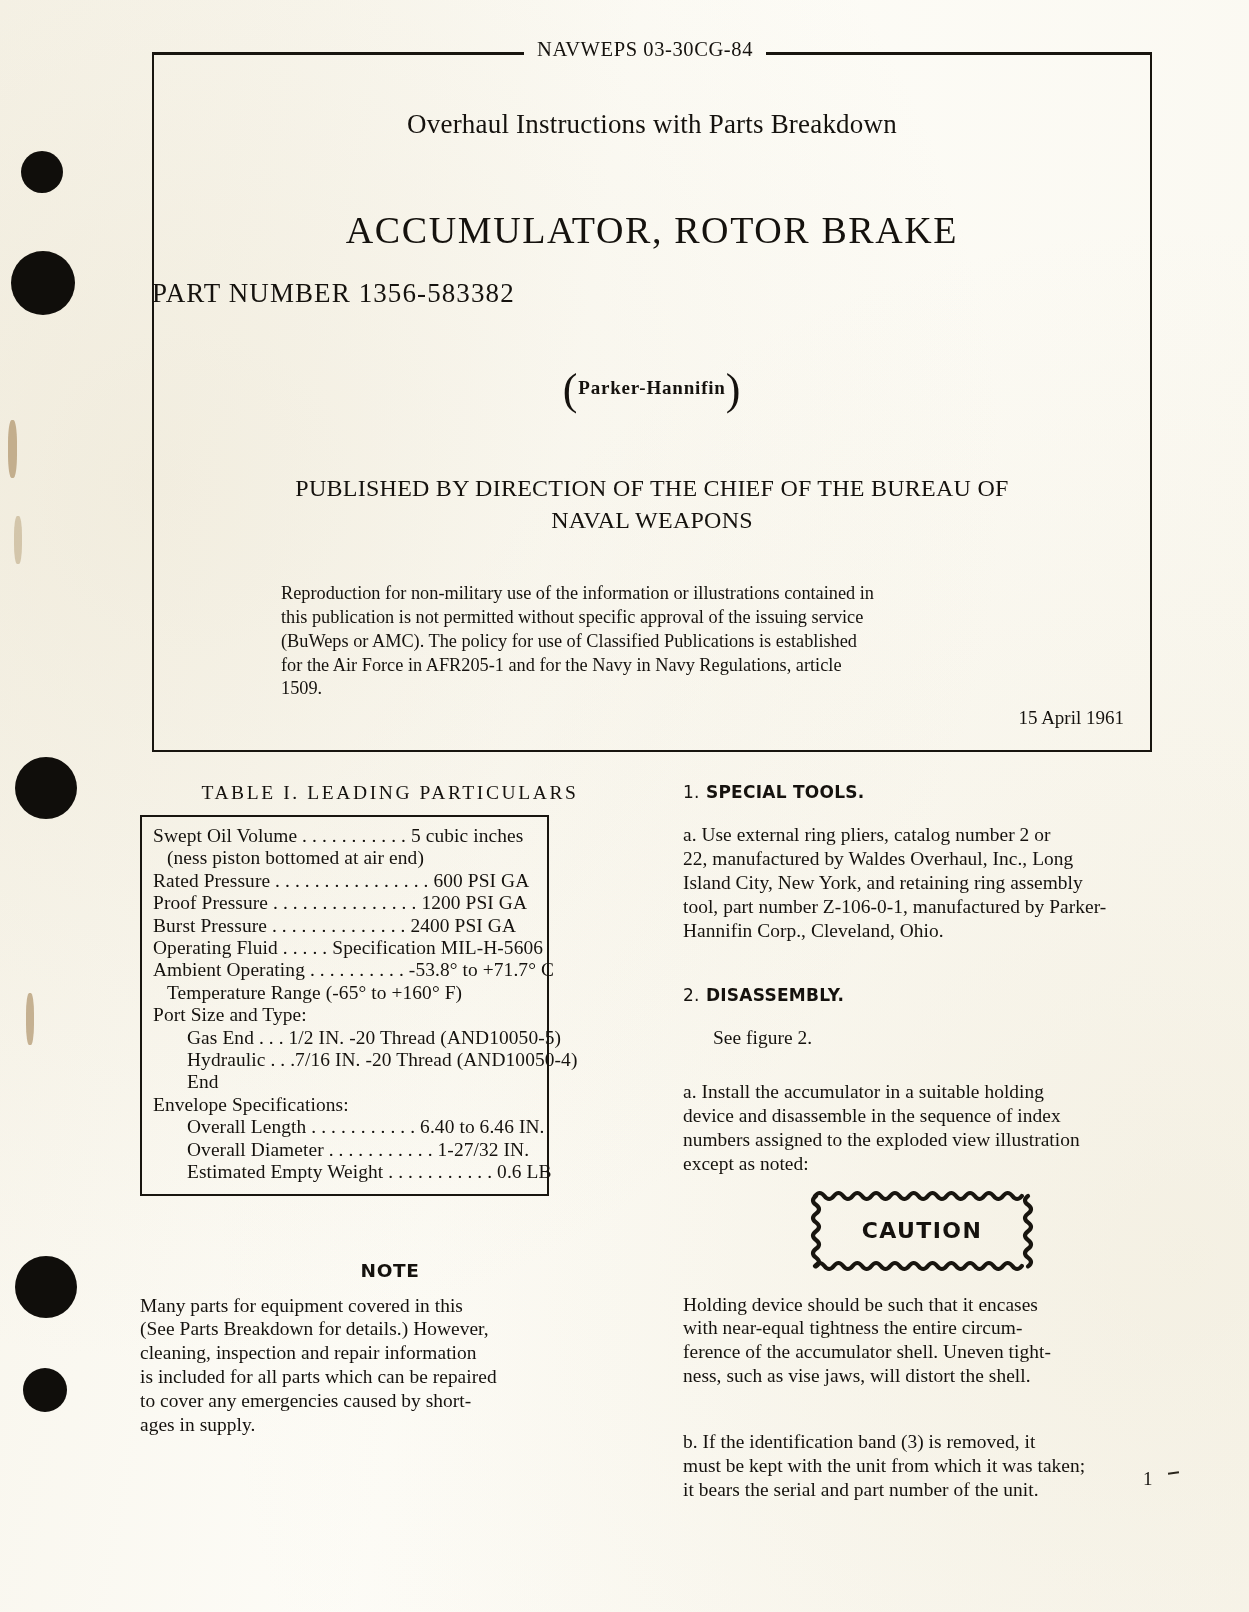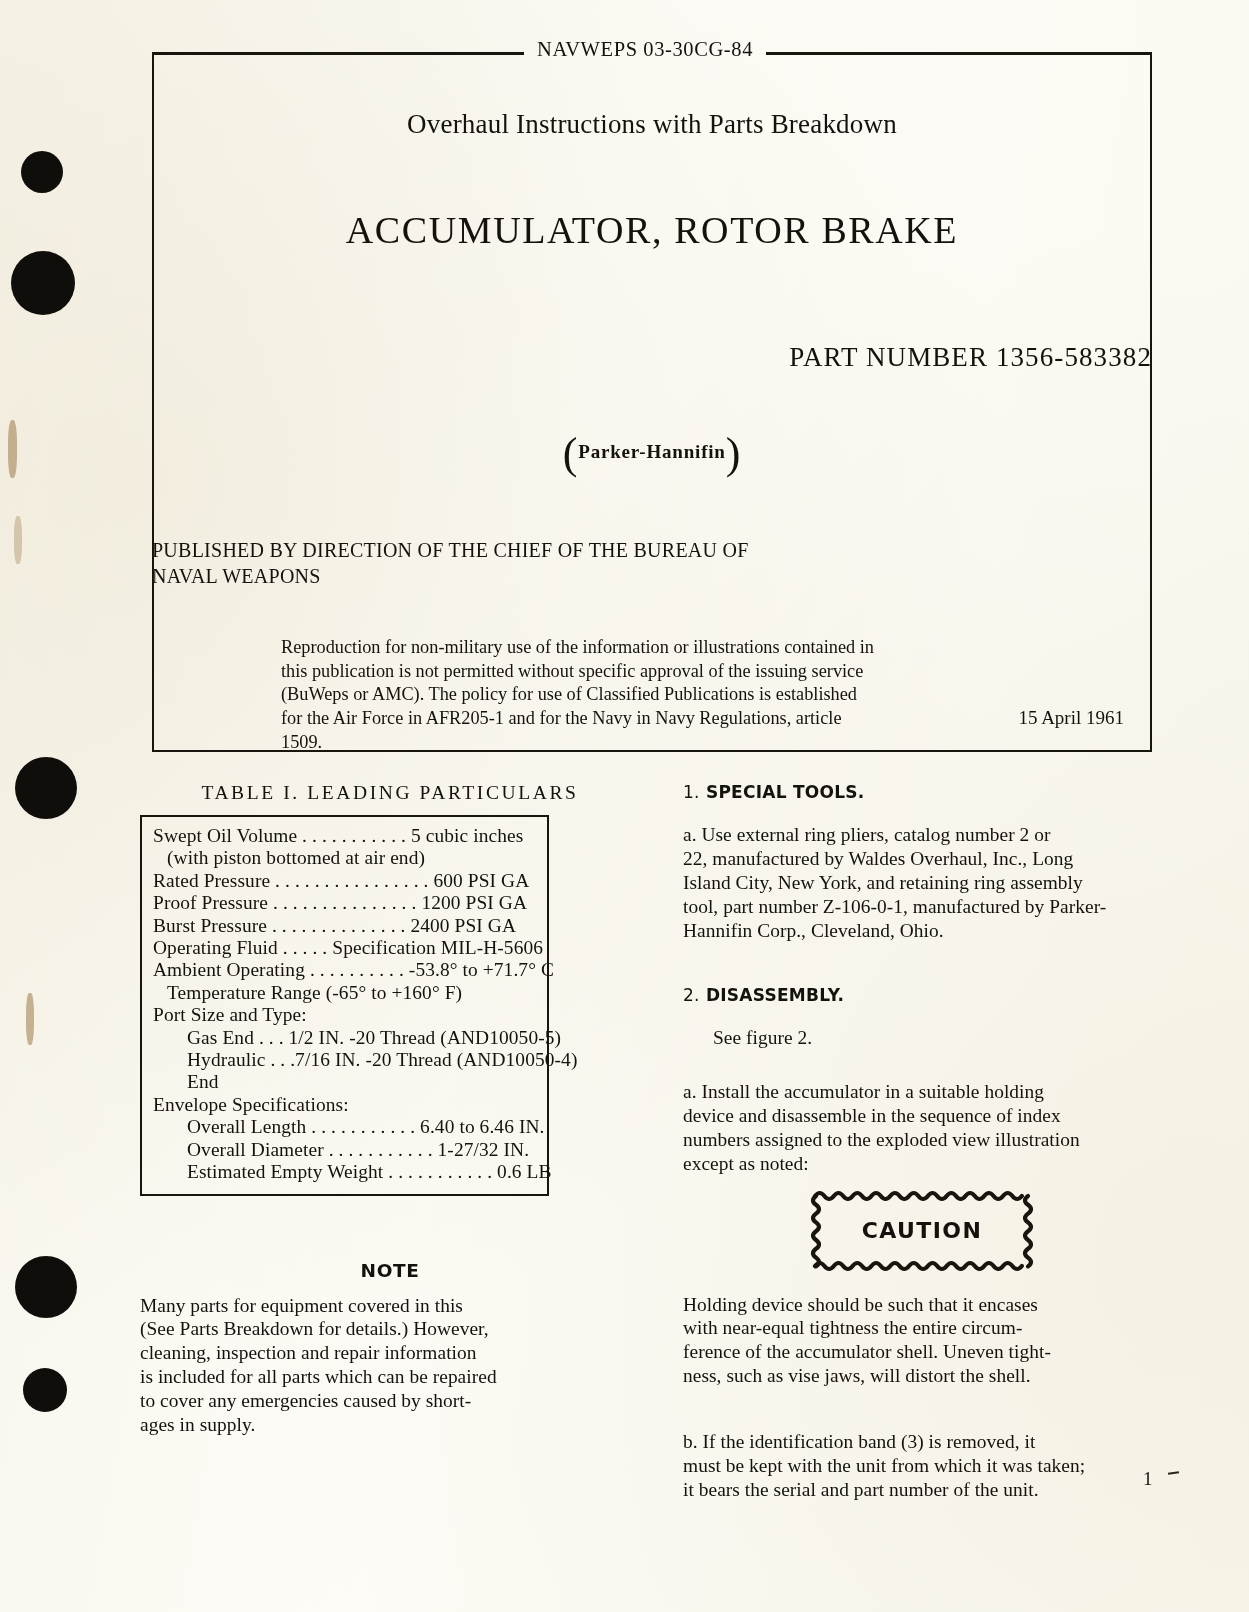--- a/index.html
+++ b/index.html
@@ -89,41 +89,42 @@
     margin-top: 57px;
     letter-spacing: 0.2px;
   }
   .t-main {
     text-align: center;
     font-size: 38px;
     margin-top: 68px;
     letter-spacing: 1.6px;
   }
   .t-part {
-    text-align: right;
+    text-align: left;
     font-size: 27px;
-    margin-top: 90px;
+    margin-top: 26px;
     letter-spacing: 1.1px;
   }
   .t-maker-row {
     text-align: center;
     margin-top: 68px;
     font-size: 19px;
     letter-spacing: 0.8px;
     font-weight: 600;
   }
   .paren {
     font-family: "Liberation Serif", serif;
     font-size: 44px;
     font-weight: 300;
     vertical-align: -10px;
     line-height: 0;
   }
   .t-published {
-    font-size: 20px;
+    text-align: center;
+    font-size: 24px;
     margin-top: 74px;
     line-height: 1.32;
     letter-spacing: 0.25px;
   }
   .t-repro {
     width: 742px;
     margin: 46px auto 0 auto;
     font-size: 18.3px;
     line-height: 1.30;
     text-align: justify;
@@ -273,21 +274,21 @@
     </div>
 
     <div class="t-date">15 April 1961</div>
   </div>
 
   <div class="col-left">
     <div class="table-caption">TABLE I.  LEADING PARTICULARS</div>
 
     <div class="spec-box">
       <div class="spec-row">Swept Oil Volume  . . . . . . . . . . .  5 cubic inches</div>
-      <div class="spec-row indent">(with piston bottomed at air end)</div>
+      <div class="spec-row indent">(ness piston bottomed at air end)</div>
       <div class="spec-row">Rated Pressure . . . . . . . . . . . . . . . .  600 PSI GA</div>
       <div class="spec-row">Proof Pressure . . . . . . . . . . . . . . .  1200 PSI GA</div>
       <div class="spec-row">Burst Pressure . . . . . . . . . . . . . .  2400 PSI GA</div>
       <div class="spec-row">Operating Fluid  . . . . .  Specification MIL-H-5606</div>
       <div class="spec-row">Ambient Operating . . . . . . . . . .  -53.8° to +71.7° C</div>
       <div class="spec-row indent">Temperature Range                (-65° to +160° F)</div>
       <div class="spec-row">Port Size and Type:</div>
       <div class="spec-row indent2">Gas End  . . .  1/2 IN. -20 Thread (AND10050-5)</div>
       <div class="spec-row indent2">Hydraulic . . .7/16 IN. -20 Thread (AND10050-4)</div>
       <div class="spec-row indent2">End</div>

